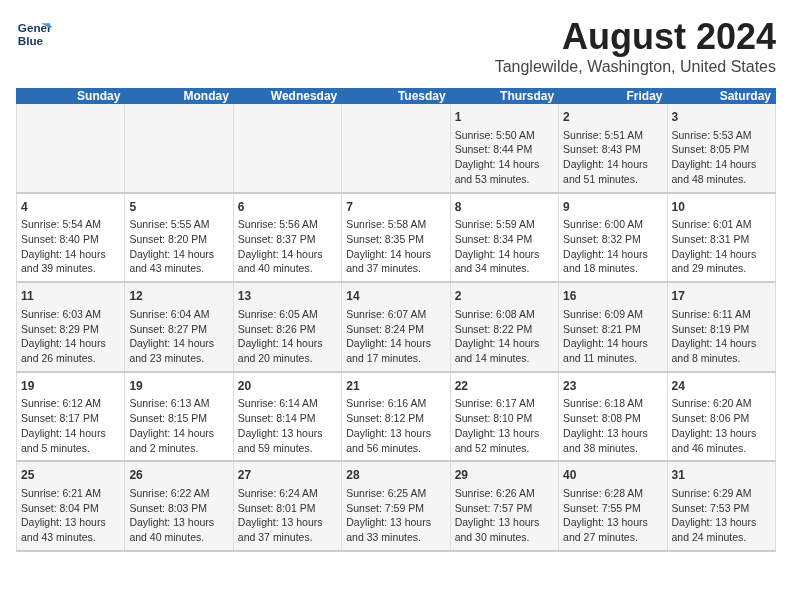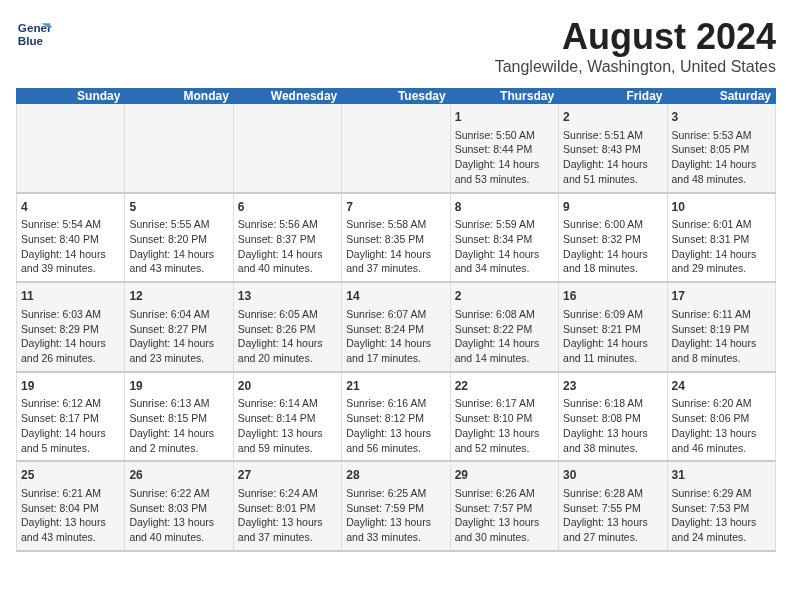--- a/index.html
+++ b/index.html
@@ -329,21 +329,21 @@
           <div>and 33 minutes.</div>
         </td>
         <td>
           <span class="day-num">29</span>
           <div>Sunrise: 6:26 AM</div>
           <div>Sunset: 7:57 PM</div>
           <div>Daylight: 13 hours</div>
           <div>and 30 minutes.</div>
         </td>
         <td>
-          <span class="day-num">30</span>
+          <span class="day-num">40</span>
           <div>Sunrise: 6:28 AM</div>
           <div>Sunset: 7:55 PM</div>
           <div>Daylight: 13 hours</div>
           <div>and 27 minutes.</div>
         </td>
         <td>
           <span class="day-num">31</span>
           <div>Sunrise: 6:29 AM</div>
           <div>Sunset: 7:53 PM</div>
           <div>Daylight: 13 hours</div>

